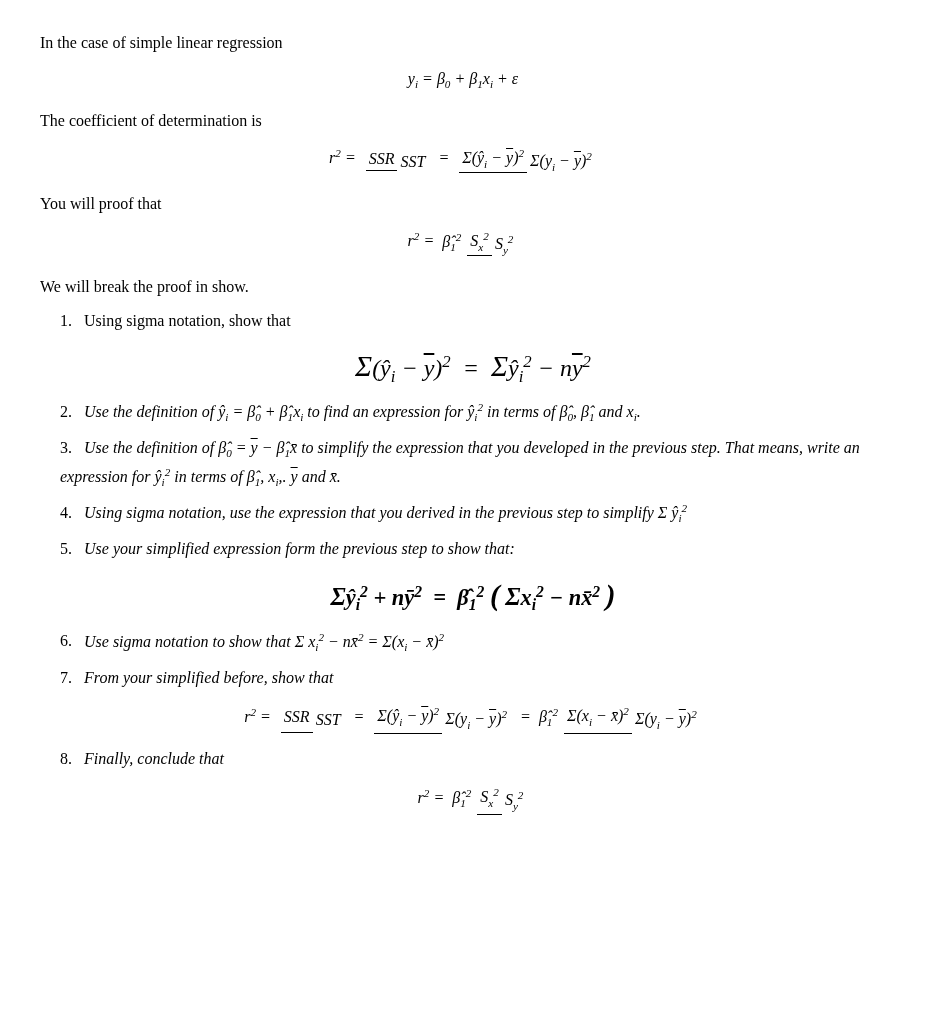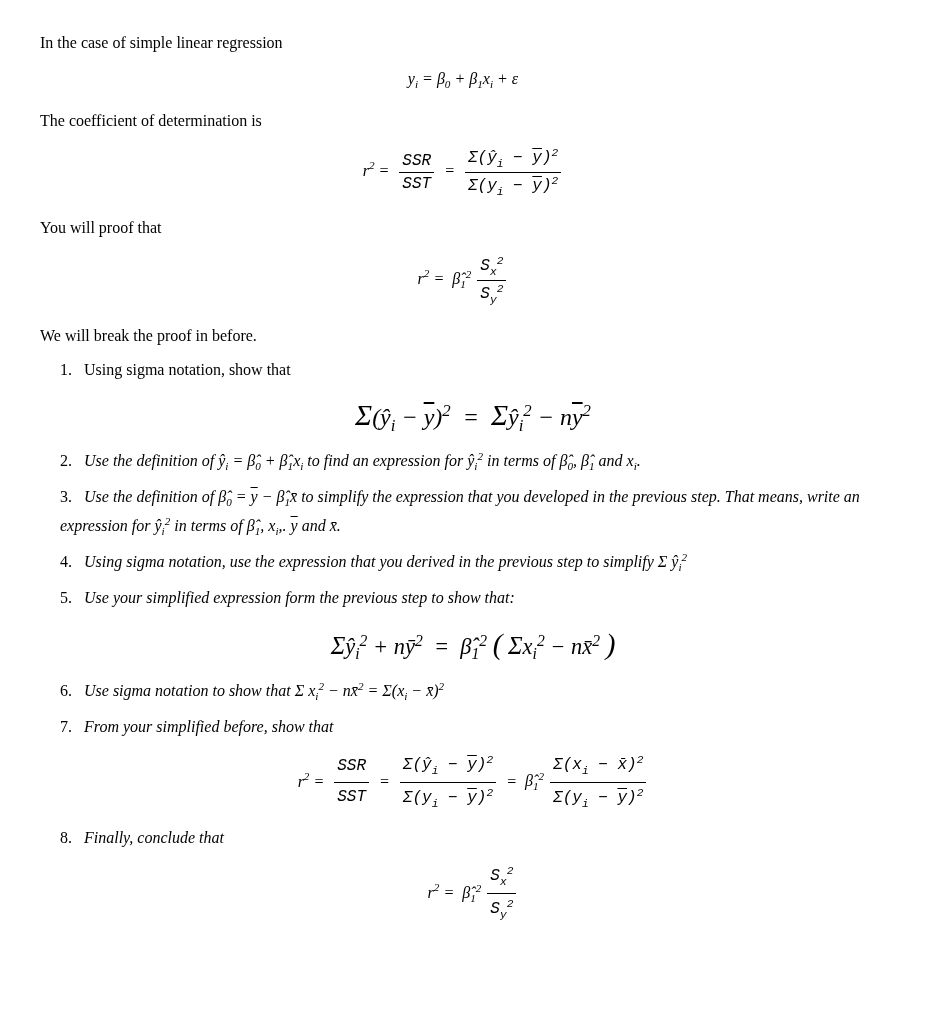--- a/index.html
+++ b/index.html
@@ -27,25 +27,24 @@
       margin-left: 20px;
     }
     .numbered-list li {
       margin-bottom: 8px;
       line-height: 1.6;
     }
     sup { font-size: 0.7em; vertical-align: super; }
     sub { font-size: 0.7em; vertical-align: sub; }
     .frac-inline {
       display: inline-flex;
-      flex-direction: column;
-      align-items: flex-start;
+      flex-direction: row;
+      align-items: flex-end;
       vertical-align: middle;
       margin: 0 2px;
-      font-family: Liberation Mono, monospace;
     }
     .frac-inline .num {
       border-bottom: 1px solid #000;
       padding: 0 3px 2px 3px;
       text-align: center;
     }
     .frac-inline .den {
       padding: 2px 3px 0 3px;
       text-align: center;
     }
@@ -79,21 +78,21 @@
 
 <div class="centered-formula">
   <span class="italic">r</span><sup>2</sup>&nbsp;=&nbsp;
   <span class="italic">β̂<sub>1</sub><sup>2</sup></span>
   <span class="frac-inline">
     <span class="num italic">S<sub>x</sub><sup>2</sup></span>
     <span class="den italic">S<sub>y</sub><sup>2</sup></span>
   </span>
 </div>
 
-<div class="section text-block">We will break the proof in before.</div>
+<div class="section text-block">We will break the proof in show.</div>
 
 <ol class="numbered-list" style="list-style: none; padding-left: 0;">
 
   <li>
     <span>1.&nbsp;&nbsp;</span>
     <span>Using sigma notation, show that</span>
     
     <div class="centered-formula" style="margin-top:10px; margin-bottom:2px; font-size:1.5em;">
       <span class="italic">
         <span style="font-size:1.2em;">Σ</span>(ŷ<sub>i</sub> − <span style="text-decoration:overline">y</span>)<sup>2</sup>
@@ -123,21 +122,21 @@
       Using sigma notation, use the expression that you derived in the previous step to simplify Σ ŷ<sub>i</sub><sup>2</sup>
     </span>
   </li>
 
   <li>
     <span>5.&nbsp;&nbsp;</span>
     <span class="italic">
       Use your simplified expression form the previous step to show that:
     </span>
     
-    <div class="centered-formula" style="margin-top:10px; margin-bottom:10px; font-size:1.4em;">
+    <div class="centered-formula" style="margin-top:10px; margin-bottom:10px; font-size:1.4em;font-weight:bold;">
       <span class="italic">
         <span style="font-size:1.1em;">Σ</span>ŷ<sub>i</sub><sup>2</sup> + nȳ<sup>2</sup>
         &nbsp;=&nbsp;
         β̂<sub>1</sub><sup>2</sup>
         <span style="font-size:1.3em;">(</span>
         <span style="font-size:1.1em;">Σ</span>x<sub>i</sub><sup>2</sup> − nx̄<sup>2</sup>
         <span style="font-size:1.3em;">)</span>
       </span>
     </div>
   </li>

